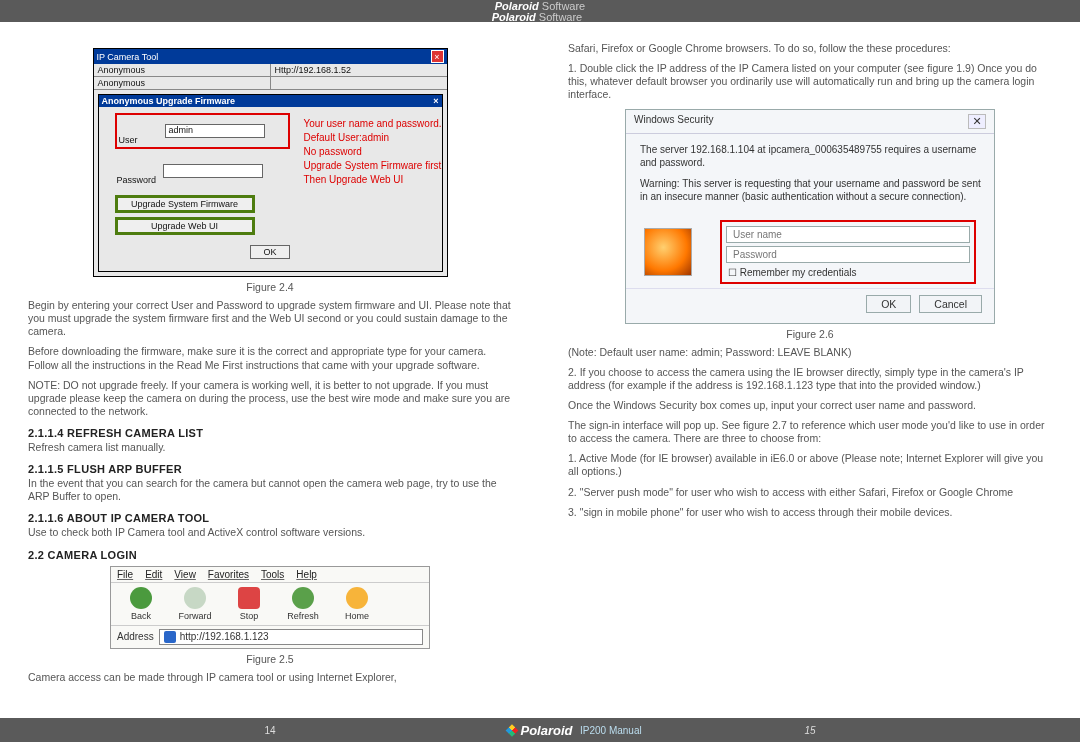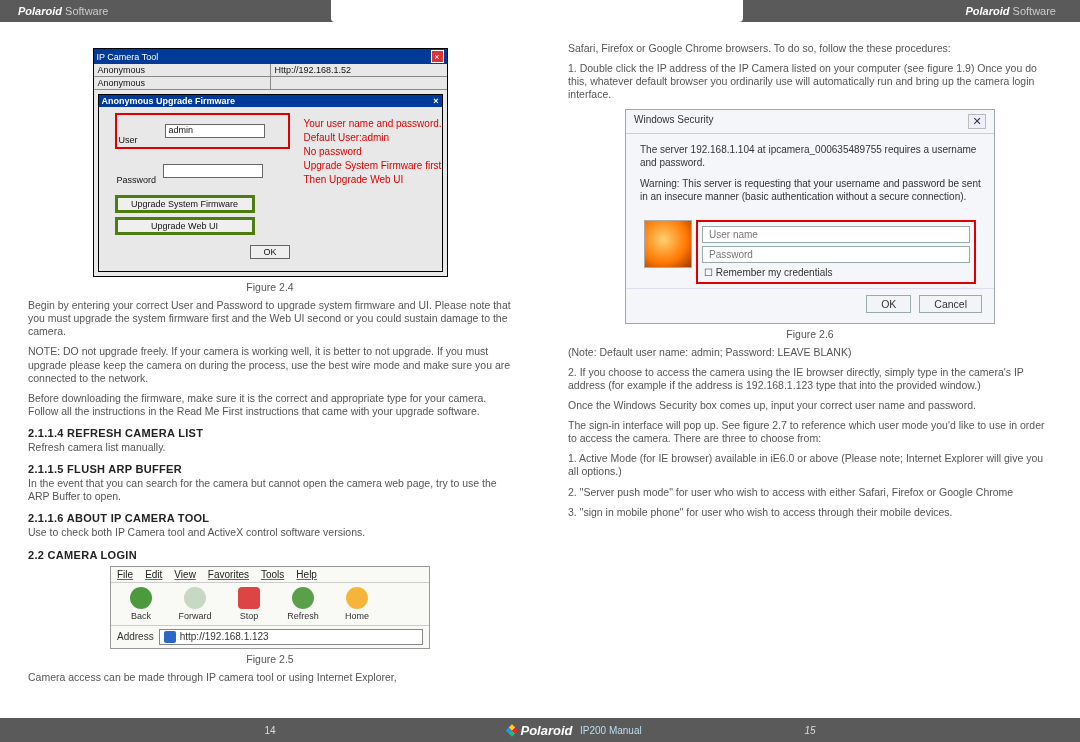--- a/index.html
+++ b/index.html
@@ -12,20 +12,21 @@
     height: 742px;
     overflow: hidden;
   }
   .top-bar {
     display: flex;
     background: #5a5a5a;
     height: 22px;
     align-items: center;
     color: #fff;
     font-size: 11px;
+    flex-direction: column;
   }
   .top-bar .left, .top-bar .right { flex: 1; padding: 0 18px; }
   .top-bar .right { text-align: right; padding-right: 24px; }
   .top-bar .center { width: 412px; background: #fff; height: 22px; margin-top: -1px; border-radius: 0 0 4px 4px; }
   .top-bar strong { font-style: italic; font-weight: bold; }
   .top-bar .soft { color: #ccc; }
 
   .pages {
     display: flex;
     height: 696px;
@@ -97,21 +98,21 @@
   .fig25 .addr .box { flex:1; border:1px solid #888; background:#fff; padding:1px 4px; display:flex; align-items:center; gap:4px;}
   .fig25 .eicon { width:12px; height:12px; background:#2a67c9; border-radius:2px;}
 
   
   .fig26 {
     width: 370px; margin: 4px auto 0; border:1px solid #9aa; background:#f4f6f9; font-size:10px; color:#333;
   }
   .fig26 .tb { display:flex; justify-content:space-between; padding:4px 8px; border-bottom:1px solid #ccd;}
   .fig26 .xb { border:1px solid #bbb; width:18px; height:15px; text-align:center; line-height:13px; background:#eef; font-size:11px;}
   .fig26 .body { padding:9px 12px 9px 14px; font-size:10px; line-height:1.3;}
-  .fig26 .cred { display:flex; gap:4px; padding: 8px 18px 4px 18px; }
+  .fig26 .cred { display:flex; gap:28px; padding: 8px 18px 4px 18px; align-items:center;}
   .fig26 .avatar { width:48px; height:48px; border:1px solid #aaa; background: radial-gradient(circle at 40% 40%, #ffd070, #ff7800 60%, #a03600);}
   .fig26 .fields { flex:1;}
   .fig26 .inp { border:1px solid #9aa; background:#fff; padding:2px 6px; margin-bottom:3px; font-size:10px; color:#777;}
   .fig26 .chk { font-size:10px; padding:1px 0 0 2px;}
   .fig26 .btns { display:flex; justify-content:flex-end; gap:8px; padding:6px 12px 10px; border-top:1px solid #dde;}
   .fig26 .b26 { border:1px solid #9aa; background:#f2f4f7; padding:2px 14px; font-size:10.5px;}
 
   
   .bottom-bar {
     position: absolute; bottom:0; left:0; width:1080px; height:24px;
@@ -180,22 +181,22 @@
             <div class="ann">No password</div>
             <div class="ann">Upgrade System Firmware first</div>
             <div class="ann">Then Upgrade Web UI</div>
           </div>
         </div>
       </div>
     </div>
     <div class="fig-caption">Figure 2.4</div>
 
     <div class="para">Begin by entering your correct User and Password to upgrade system firmware and UI. Please note that you must upgrade the system firmware first and the Web UI second or you could sustain damage to the camera.</div>
+    <div class="para">Before downloading the firmware, make sure it is the correct and appropriate type for your camera. Follow all the instructions in the Read Me First instructions that came with your upgrade software.</div>
     <div class="para">NOTE: DO not upgrade freely. If your camera is working well, it is better to not upgrade. If you must upgrade please keep the camera on during the process, use the best wire mode and make sure you are connected to the network.</div>
-    <div class="para">Before downloading the firmware, make sure it is the correct and appropriate type for your camera. Follow all the instructions in the Read Me First instructions that came with your upgrade software.</div>
 
     <div class="heading">2.1.1.4 REFRESH CAMERA LIST</div>
     <div class="para">Refresh camera list manually.</div>
 
     <div class="heading">2.1.1.5 FLUSH ARP BUFFER</div>
     <div class="para">In the event that you can search for the camera but cannot open the camera web page, try to use the ARP Buffer to open.</div>
 
     <div class="heading">2.1.1.6 ABOUT IP CAMERA TOOL</div>
     <div class="para">Use to check both IP Camera tool and ActiveX control software versions.</div>
 

